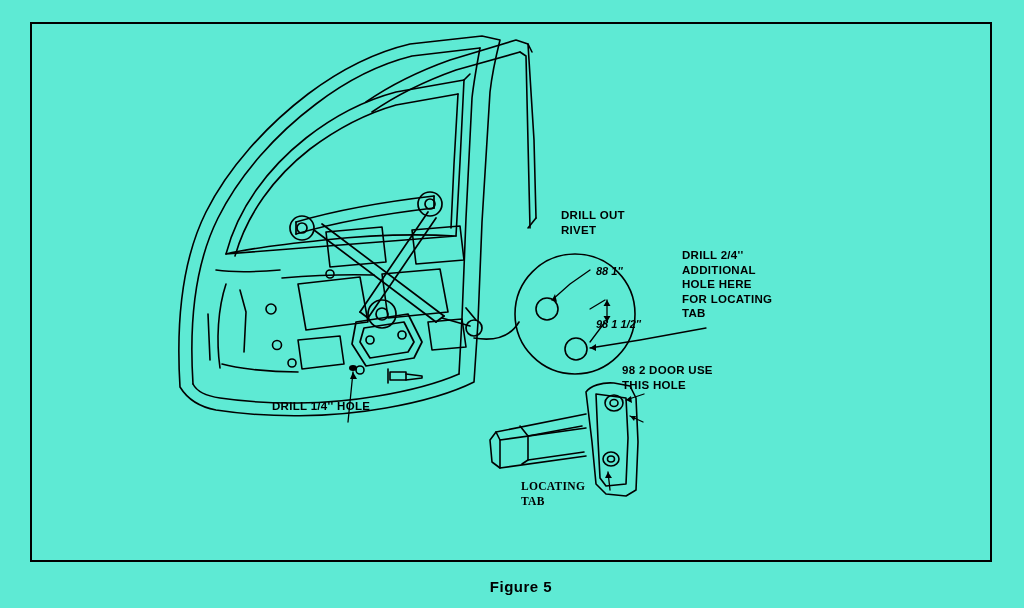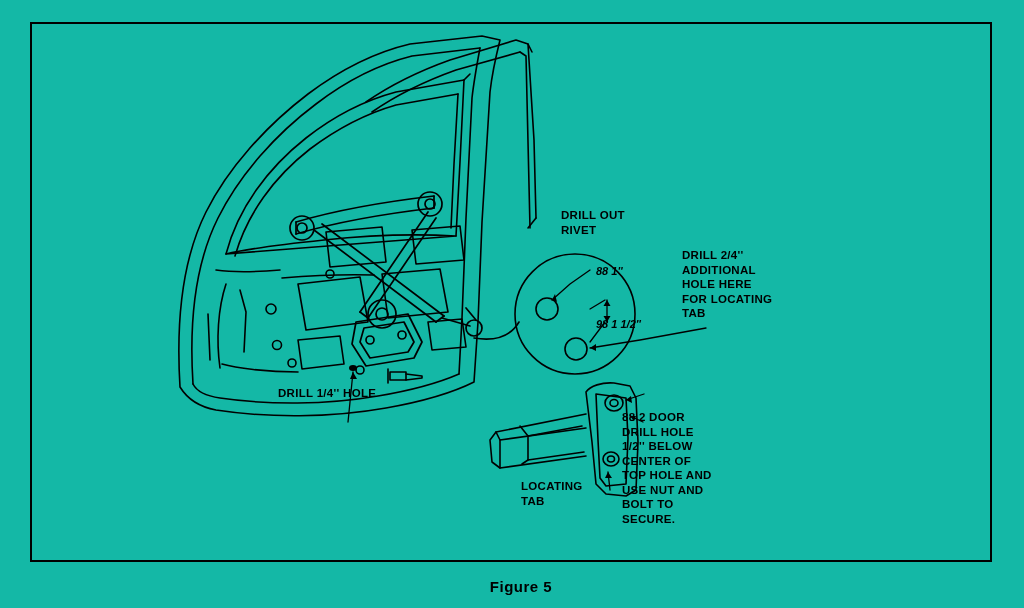--- a/index.html
+++ b/index.html
@@ -4,21 +4,21 @@
 <style>
   html, body {
     margin: 0;
     padding: 0;
     background: #ffffff;
   }
   #page {
     position: relative;
     width: 1024px;
     height: 608px;
-    background: #14b8a6;
+    background: #5eead4;
     font-family: "Liberation Sans", sans-serif;
     overflow: hidden;
   }
   .frame {
     position: absolute;
     left: 30px;
     top: 22px;
     width: 962px;
     height: 540px;
     border: 2px solid #000000;
@@ -239,30 +239,24 @@
   <div class="dim" style="left:596px; top:264px;">88 1''</div>
 
   <div class="dim" style="left:596px; top:282px;margin-top:35px;">98 1 1/2''</div>
 
   <div class="label" style="left:682px; top:248px;">DRILL 2/4''
 ADDITIONAL
 HOLE HERE
 FOR LOCATING
 TAB</div>
 
-  <div class="label" style="left:272px; top:386px;margin-left:6px;">DRILL 1/4'' HOLE</div>
-
-
-  <div class="label" style="left:622px; top:410px;">88 2 DOOR
-DRILL HOLE
-1/2'' BELOW
-CENTER OF
-TOP HOLE AND
-USE NUT AND
-BOLT TO
-SECURE.</div>
-
-  <div class="label" style="left:521px; top:479px;">LOCATING
+  <div class="label" style="left:272px; top:399px;">DRILL 1/4'' HOLE</div>
+
+  <div class="label" style="left:622px; top:363px;">98 2 DOOR USE
+THIS HOLE</div>
+
+
+  <div class="label" style="left:521px; top:479px;font-family:Liberation Serif, serif;">LOCATING
 TAB</div>
 
   <div class="figure-caption">Figure 5</div>
 
 </div>
 
 </body></html>

